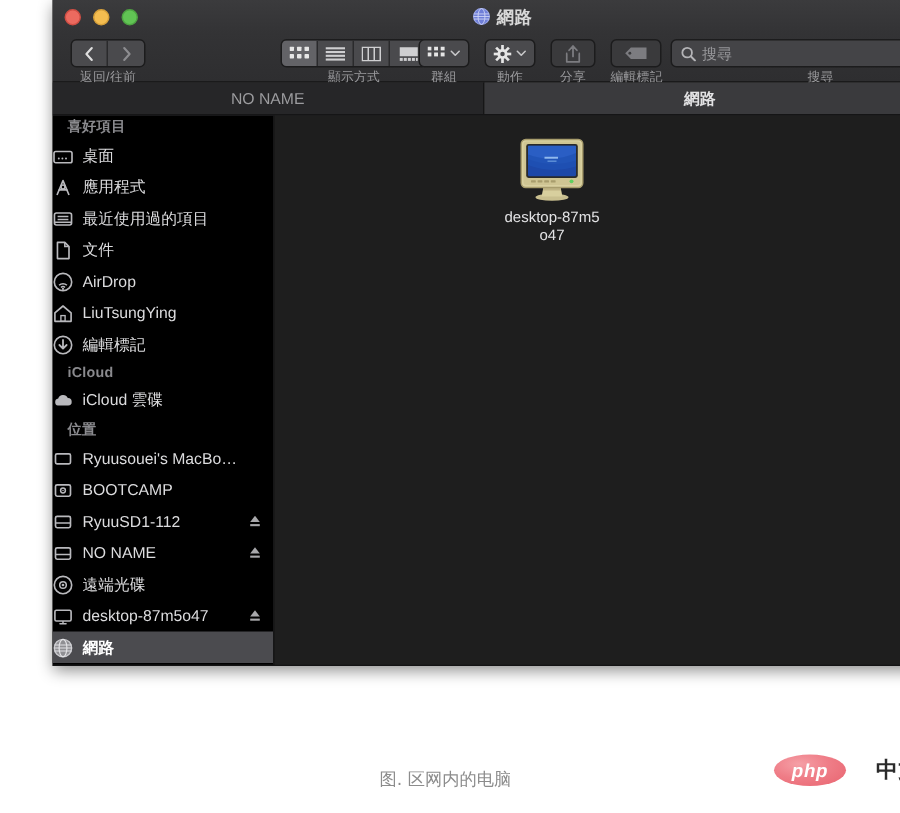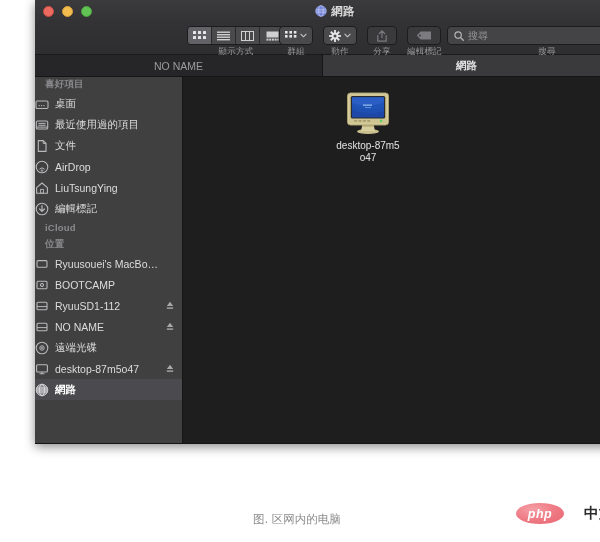--- a/index.html
+++ b/index.html
@@ -107,21 +107,21 @@
   .tab-add {
     width: 24px; display: flex; align-items: center; justify-content: center;
     background: #262628; color: #8e8e91; font-size: 14px; line-height: 1;
   }
 
   
   .body-row { display: flex; height: 366px; }
 
   .sidebar {
     width: 148px; height: 100%;
-    background: #404040;
+    background: #000000;
     border-right: 1px solid #161617;
     padding-top: 2px;
     overflow: hidden;
   }
   .sb-header {
     font-size: 9.5px; color: #8a8a8e; font-weight: bold;
     padding: 3px 0 2px 10px; letter-spacing: .2px;
   }
   .sb-header.first { margin-top: -4px; }
   .sb-item {
@@ -197,20 +197,35 @@
           <circle cx="6" cy="6" r="5.3" fill="#6f7fd8" stroke="#9aa6e8" stroke-width=".7"></circle>
           <ellipse cx="6" cy="6" rx="2.3" ry="5.3" fill="none" stroke="#cdd4f5" stroke-width=".6"></ellipse>
           <path d="M0.9 4.3 H11.1 M0.9 7.7 H11.1 M0.7 6 H11.3" stroke="#cdd4f5" stroke-width=".6" fill="none"></path>
         </svg>
         <span class="title-text">網路</span>
       </div>
     </div>
 
     <div class="toolbar">
 
+      <div class="tb-group" style="left:12px; top:4px;">
+        <div class="seg">
+          <div class="segbtn">
+            <svg width="7" height="10" viewBox="0 0 7 10">
+              <path d="M5.2 1 L1.6 5 L5.2 9" fill="none" stroke="#dedede" stroke-width="1.4" stroke-linecap="round" stroke-linejoin="round"></path>
+            </svg>
+          </div>
+          <div class="segbtn">
+            <svg width="7" height="10" viewBox="0 0 7 10">
+              <path d="M1.8 1 L5.4 5 L1.8 9" fill="none" stroke="#8d8d90" stroke-width="1.4" stroke-linecap="round" stroke-linejoin="round"></path>
+            </svg>
+          </div>
+        </div>
+        <span class="tb-label">返回/往前</span>
+      </div>
 
       <div class="tb-group" style="left:152px; top:4px;">
         <div class="seg">
           <div class="segbtn active">
             <svg width="13" height="10" viewBox="0 0 13 10">
               <g fill="#e6e6e6">
                 <rect x="0" y="0" width="3" height="3" rx=".5"></rect>
                   <rect x="5" y="0" width="3" height="3" rx=".5"></rect>
                   <rect x="10" y="0" width="3" height="3" rx=".5"></rect>
                 <rect x="0" y="5" width="3" height="3" rx=".5"></rect>
@@ -339,20 +354,28 @@
             <rect x="1" y="4" width="12" height="7.5" rx="1.2" fill="none" stroke="#b9b9bd" stroke-width="1.1"></rect>
             <g fill="#b9b9bd">
                 <circle cx="4.2" cy="8.7" r=".65"></circle>
                 <circle cx="6.6" cy="8.7" r=".65"></circle>
                 <circle cx="9" cy="8.7" r=".65"></circle>
               </g>
           </svg>
           <span class="sb-text">桌面</span>
         </div>
 
+        <div class="sb-item">
+          <svg class="sb-ic" viewBox="0 0 14 14">
+            <path d="M3 12 L7 2.4 L11 12" fill="none" stroke="#b9b9bd" stroke-width="1.1" stroke-linejoin="round"></path>
+            <path d="M4.1 8.6 H9.9" stroke="#b9b9bd" stroke-width="1.1"></path>
+            <circle cx="7" cy="6.7" r="1.3" fill="none" stroke="#b9b9bd" stroke-width="1"></circle>
+          </svg>
+          <span class="sb-text">應用程式</span>
+        </div>
 
         <div class="sb-item">
           <svg class="sb-ic" viewBox="0 0 14 14">
             <rect x="1.3" y="3" width="11.4" height="8" rx="1.3" fill="none" stroke="#b9b9bd" stroke-width="1.1"></rect>
             <path d="M3.4 5.4 H10.6 M3.4 7.3 H10.6 M1.3 9.1 H12.7" stroke="#b9b9bd" stroke-width="1"></path>
           </svg>
           <span class="sb-text">最近使用過的項目</span>
         </div>
 
         <div class="sb-item">
@@ -384,20 +407,26 @@
         <div class="sb-item">
           <svg class="sb-ic" viewBox="0 0 14 14">
             <circle cx="7" cy="7" r="5.8" fill="none" stroke="#b9b9bd" stroke-width="1.1"></circle>
             <path d="M7 3.6 V9.2 M4.6 7 L7 9.4 L9.4 7" fill="none" stroke="#b9b9bd" stroke-width="1.2" stroke-linecap="round" stroke-linejoin="round"></path>
           </svg>
           <span class="sb-text">編輯標記</span>
         </div>
 
         <div class="sb-header">iCloud</div>
 
+        <div class="sb-item">
+          <svg class="sb-ic" viewBox="0 0 14 14">
+            <path d="M3.6 10.4 A2.4 2.4 0 0 1 3.8 5.7 A3.4 3.4 0 0 1 10.2 5.4 A2.5 2.5 0 0 1 10.4 10.4 Z" fill="#b9b9bd"></path>
+          </svg>
+          <span class="sb-text">iCloud 雲碟</span>
+        </div>
 
         <div class="sb-header">位置</div>
 
         <div class="sb-item">
           <svg class="sb-ic" viewBox="0 0 14 14">
             <rect x="2" y="3.6" width="10" height="6.6" rx="1" fill="none" stroke="#b9b9bd" stroke-width="1.1"></rect>
           </svg>
           <span class="sb-text">Ryuusouei's MacBoo...</span>
         </div>
 

